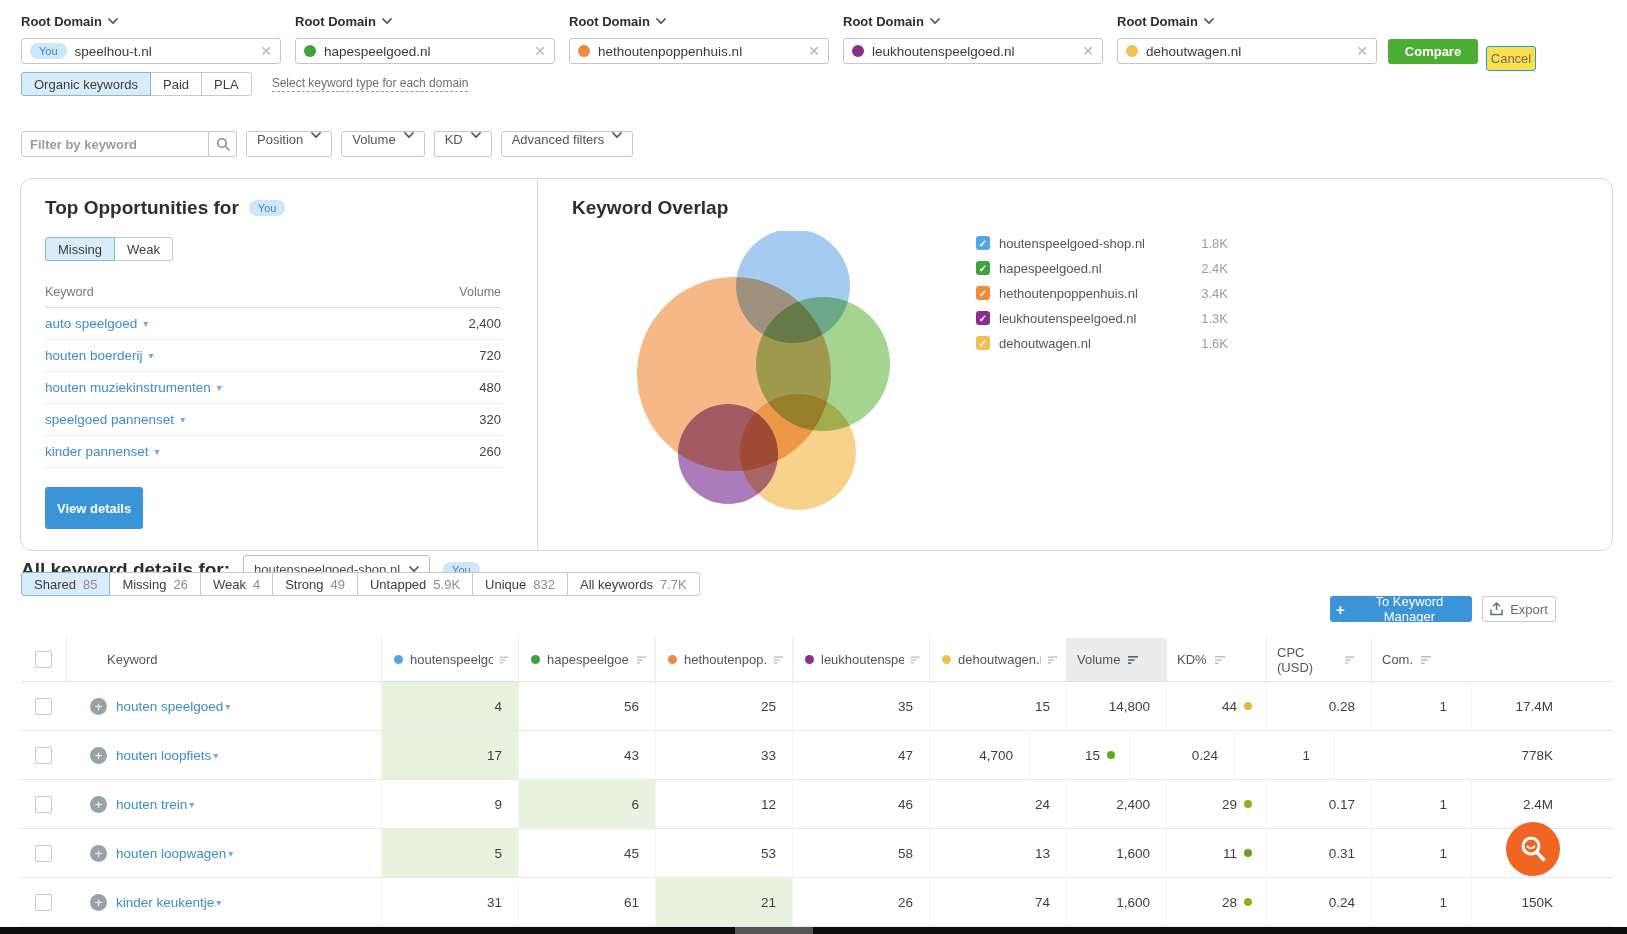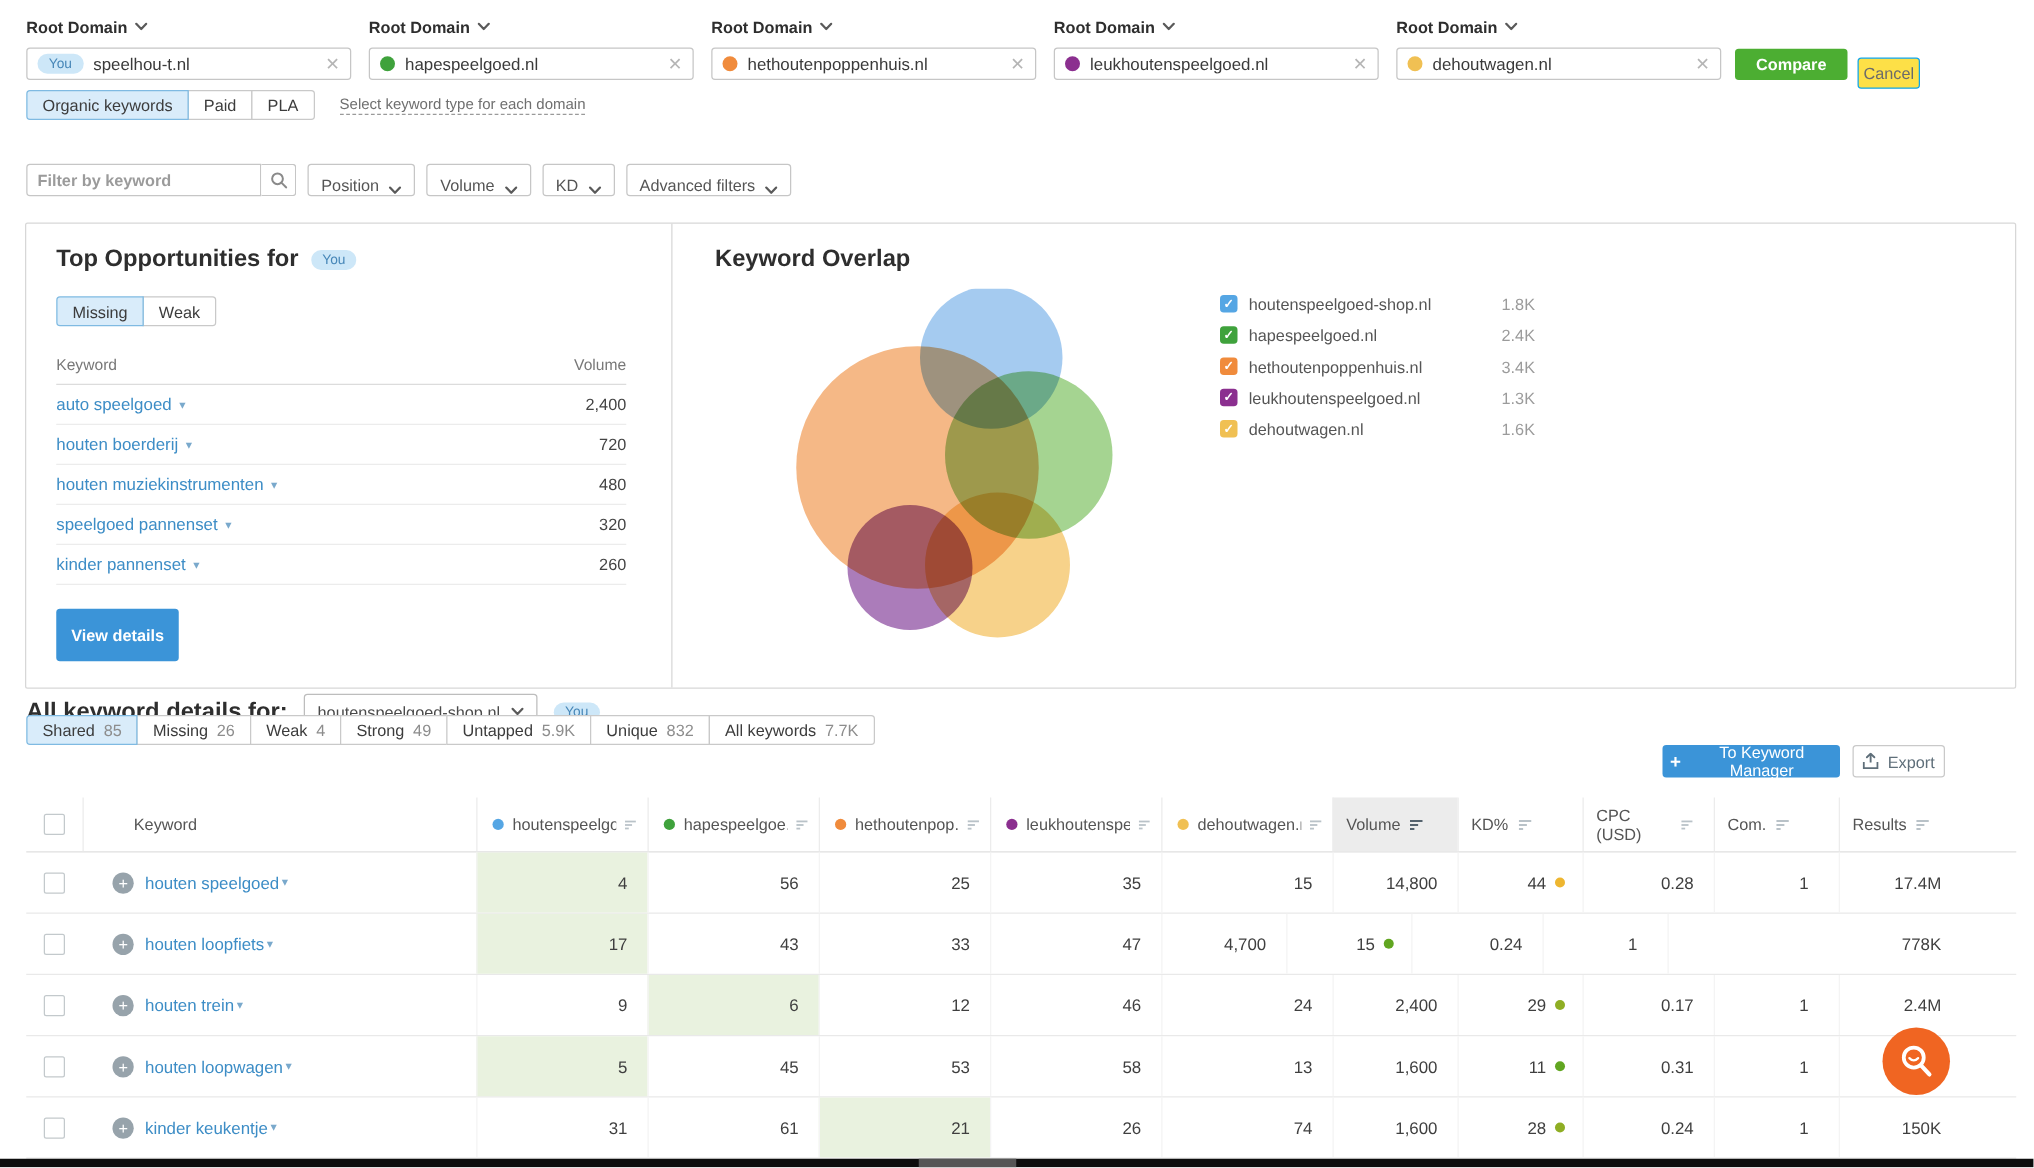--- a/index.html
+++ b/index.html
@@ -32,25 +32,25 @@
   .dashed-link{margin-left:20px;color:#6f6f6f;font-size:12px;border-bottom:1px dashed #9a9a9a;
                padding-bottom:1px;cursor:pointer;}
   
   .filter-row{position:absolute;left:21px;top:131px;display:flex;gap:9px;}
   .search-wrap{display:flex;}
   .search-input{width:188px;height:26px;border:1px solid #c6c6c6;border-radius:3px 0 0 3px;padding:0 8px;
                 font-size:13px;color:#555;outline:none;font-family:"Liberation Sans",sans-serif;box-sizing:border-box;font-weight:bold;}
   .search-input::placeholder{color:#9b9b9b;}
   .search-btn{width:28px;height:26px;border:1px solid #c6c6c6;border-left:none;border-radius:0 3px 3px 0;
               background:#fff;display:flex;align-items:center;justify-content:center;cursor:pointer;box-sizing:border-box;}
-  .dd{height:26px;border:1px solid #c6c6c6;border-radius:3px;background:#fff;display:flex;align-items:flex-end;
+  .dd{height:26px;border:1px solid #c6c6c6;border-radius:3px;background:#fff;display:flex;align-items:flex-start;
       gap:8px;padding:0 10px;color:#555;font-size:13px;cursor:pointer;box-sizing:border-box;}
   
   .bigpanel{position:absolute;left:20px;top:178px;width:1593px;height:373px;border:1px solid #d7d7d7;
-            border-radius:2px;background:#fff;box-sizing:border-box;}
+            border-radius:12px;background:#fff;box-sizing:border-box;}
   .vdivider{position:absolute;left:516px;top:0;width:1px;height:371px;background:#d7d7d7;}
   .panel-title{font-size:19px;font-weight:bold;color:#2e2e2e;}
   .opp-title{position:absolute;left:24px;top:18px;display:flex;align-items:center;gap:10px;}
   .opp-seg{position:absolute;left:24px;top:58px;}
   .opp-table{position:absolute;left:24px;top:100px;width:456px;}
   .opp-head{display:flex;justify-content:space-between;color:#787878;font-size:12.5px;
             padding:6px 0 8px 0;border-bottom:1px solid #dcdcdc;}
   .opp-row{display:flex;justify-content:space-between;align-items:center;height:31px;border-bottom:1px solid #ececec;}
   .opp-kw{color:var(--link);font-size:13.5px;cursor:pointer;display:flex;align-items:center;gap:6px;}
   .caret{font-size:10px;color:#7aa9cc;}
@@ -502,30 +502,20 @@
         <div class="cell c-com">
           <span>Com.</span>
           <svg width="11" height="10" viewBox="0 0 11 10">
             <g fill="#b9c2c8">
               <rect x="0" y="1" width="10" height="1.6"></rect>
               <rect x="0" y="4.2" width="6.5" height="1.6"></rect>
               <rect x="0" y="7.4" width="3.5" height="1.6"></rect>
             </g>
           </svg>
         </div>
-        <div class="cell c-res">
-          <span>Results</span>
-          <svg width="11" height="10" viewBox="0 0 11 10">
-            <g fill="#b9c2c8">
-              <rect x="0" y="1" width="10" height="1.6"></rect>
-              <rect x="0" y="4.2" width="6.5" height="1.6"></rect>
-              <rect x="0" y="7.4" width="3.5" height="1.6"></rect>
-            </g>
-          </svg>
-        </div>
       </div>
     <div id="tbody">
         <div class="trow tbody-row">
     <div class="cell c-check">
             <span class="cb"></span>
           </div>
     <div class="cell c-kw">
       <span class="plus-circle">+</span>
       <span class="kw-link">
         <span>houten speelgoed</span>

